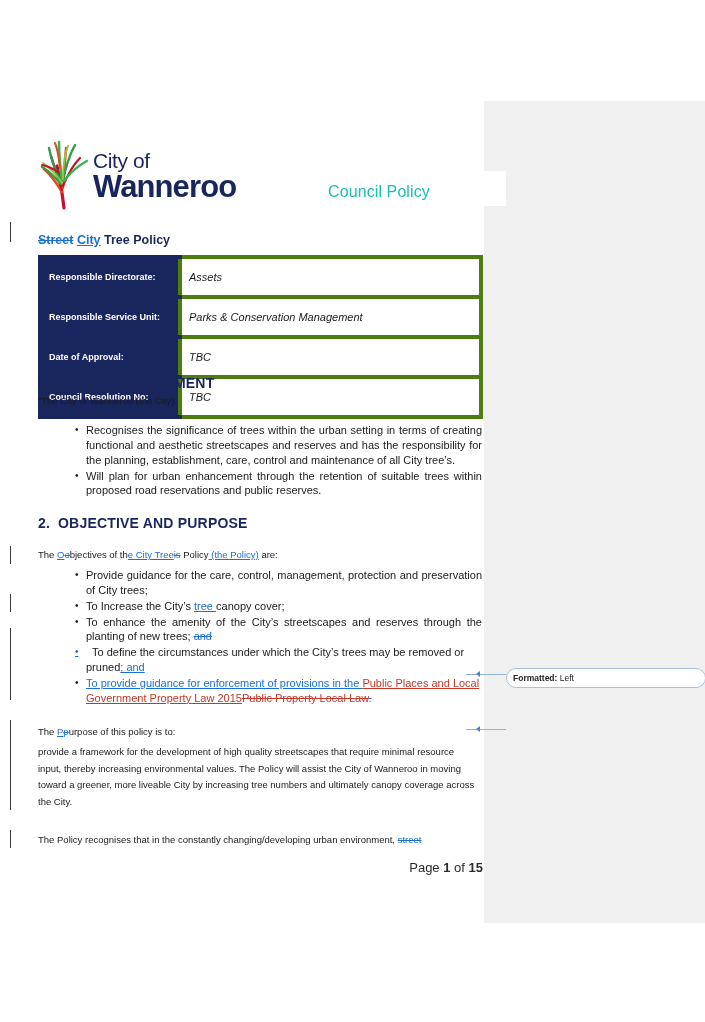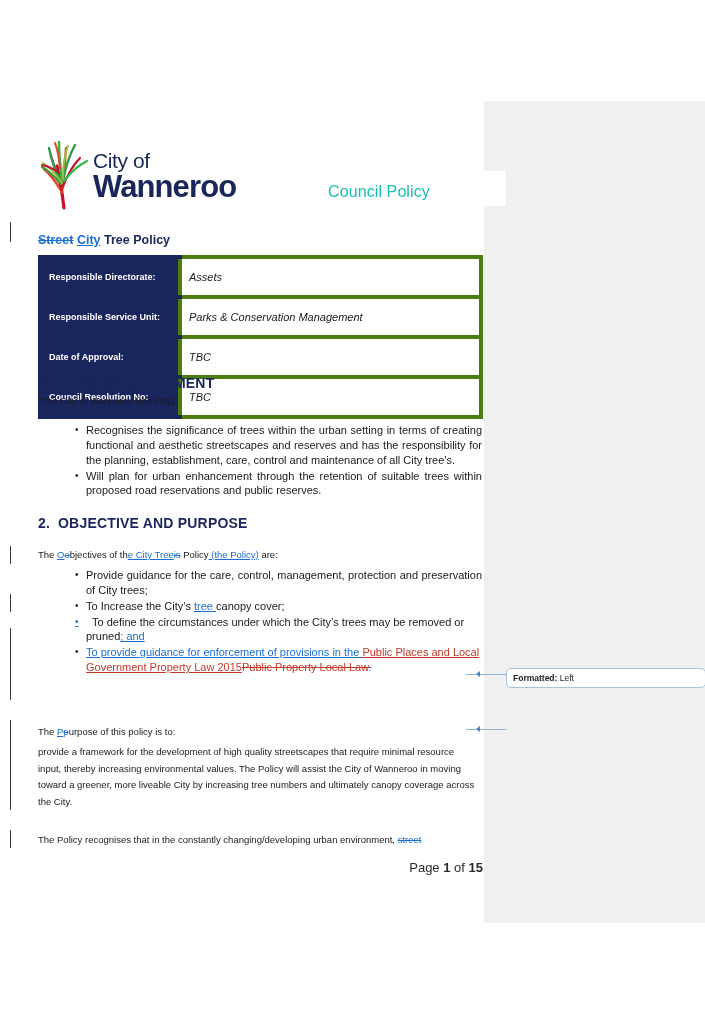--- a/index.html
+++ b/index.html
@@ -175,21 +175,21 @@
   ul.bullets li.ins-bullet::before { color: #1a6fd4; text-decoration: underline; }
 
   
   .callout {
     position: absolute;
     left: 506px;
     width: 200px;
     min-height: 19px;
     background: #ffffff;
     border: 1px solid #a9c4dd;
-    border-radius: 5px;
+    border-radius: 10px;
     font-size: 8.5px;
     color: #222222;
     padding: 4px 6px;
     white-space: nowrap;
   }
   .callout b { font-weight: bold; }
   .callout-line {
     position: absolute;
     height: 1px;
     background: #8fb4d6;
@@ -299,20 +299,23 @@
     <span>The </span><span class="ins">O</span><span class="del">o</span><span>bjectives of th</span><span class="ins">e City Tree</span><span class="del">is</span><span> Policy</span><span class="ins"> (the Policy)</span><span> are:</span>
   </div>
 
   <ul class="bullets" style="left:70px; top:568px; width:412px;">
     <li class="just">
       <span>Provide guidance for the care, control, management, protection and preservation of City trees;</span>
     </li>
     <li>
       <span>To Increase the City’s </span><span class="ins">tree </span><span>canopy cover;</span>
     </li>
+    <li class="just">
+      <span>To enhance the amenity of the City’s streetscapes and reserves through the planting of new trees; </span><span class="del">and</span>
+    </li>
     <li class="ins-bullet">
       <span style="display:inline-block; width:6px;"></span><span>To define the circumstances under which the City’s trees may be removed or pruned</span><span class="ins">; and</span>
     </li>
     <li>
       <span class="ins">To provide guidance for enforcement of provisions in the </span><span class="ins-r">Public Places and Local Government Property Law 2015</span><span class="del-r">Public Property Local Law</span><span class="del">.</span>
     </li>
   </ul>
 
   <div class="para" style="left:38px; top:726px; width:440px; white-space:nowrap;">
     <span>The </span><span class="ins">P</span><span class="del">p</span><span>urpose of this policy is to:</span>

